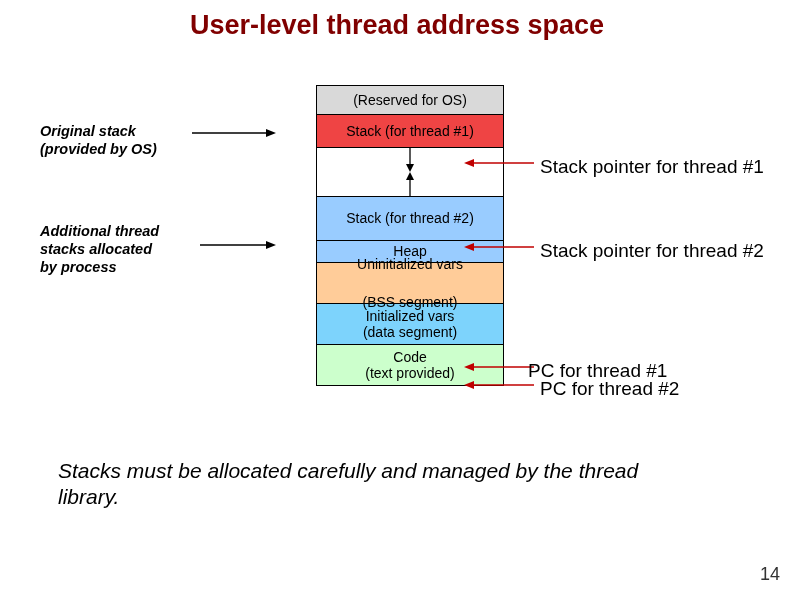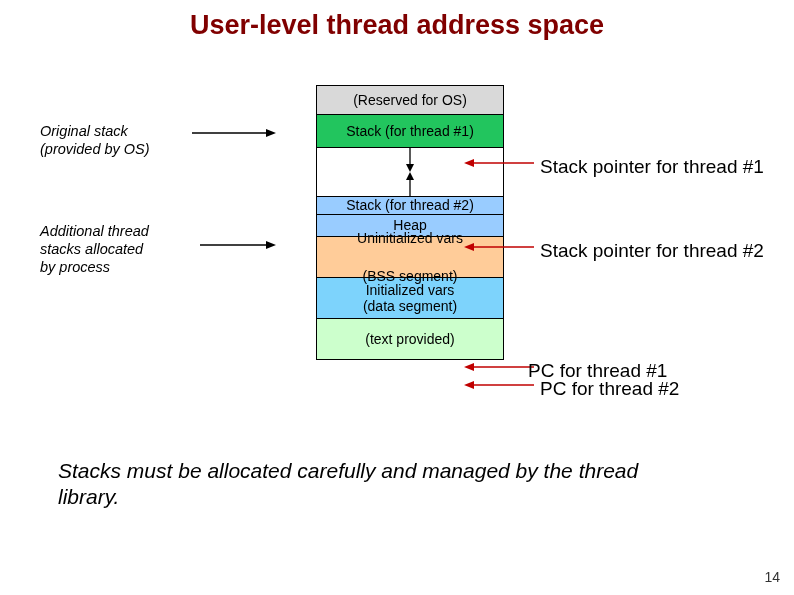--- a/index.html
+++ b/index.html
@@ -30,43 +30,44 @@
     text-align: center;
     font-size: 14px;
     display: flex;
     flex-direction: column;
     justify-content: center;
     line-height: 1.15;
     box-sizing: border-box;
     margin-top: -1px;
   }
   .seg-reserved { background: #d9d9d9; height: 30px; }
-  .seg-stack1   { background: #22c55e; height: 34px; }
+  .seg-stack1   { background: #ef4444; height: 34px; }
   .seg-gap1     { background: #ffffff; height: 50px; }
-  .seg-stack2   { background: #99ccff; height: 19px; }
+  .seg-stack2   { background: #99ccff; height: 45px; }
   .seg-heap     { background: #99ccff; height: 23px; }
   .seg-bss      { background: #ffcc99; height: 42px; gap: 22px; }
   .seg-data     { background: #7dd3fc; height: 42px; }
   .seg-code     { background: #ccffcc; height: 42px; }
 
   .gap1-arrows {
     display: flex;
     flex-direction: column;
     align-items: center;
     justify-content: center;
     gap: 0px;
   }
   .gap1-arrows svg { display: block; }
 
   .left-label {
     position: absolute;
     font-style: italic;
     font-size: 14.5px;
     line-height: 1.25;
     text-align: left;
+    font-weight: bold;
   }
   .left-label-1 { left: 40px; top: 122px; width: 150px; }
   .left-label-2 { left: 40px; top: 222px; width: 160px; }
 
   .left-arrow {
     position: absolute;
     height: 1px;
   }
   .right-arrow-line {
     position: absolute;
@@ -86,21 +87,21 @@
     width: 600px;
     font-size: 21px;
     line-height: 1.25;
     font-style: italic;
   }
 
   .page-number {
     position: absolute;
     right: 14px;
     bottom: 10px;
-    font-size: 14px;
+    font-size: 18px;
     color: #333;
   }
 </style>
 </head>
 <body>
 
 <div class="title">User-level thread address space</div>
 
 <div class="left-label left-label-1">
   <span>Original stack</span><br>
@@ -140,20 +141,21 @@
   <div class="segment seg-heap">Heap</div>
   <div class="segment seg-bss">
     <span>Uninitialized vars</span>
     <span>(BSS segment)</span>
   </div>
   <div class="segment seg-data">
     <span>Initialized vars</span>
     <span>(data segment)</span>
   </div>
   <div class="segment seg-code">
+    <span>Code</span>
     <span>(text provided)</span>
   </div>
 </div>
 
 <svg class="right-arrow-line" style="left:464px; top:156px; width:70px; height:14px;">
   <polygon points="0,7 10,3 10,11" fill="#c00000"></polygon>
   <line x1="10" y1="7" x2="70" y2="7" stroke="#c00000" stroke-width="1.3"></line>
 </svg>
 <svg class="right-arrow-line" style="left:464px; top:240px; width:70px; height:14px;">
   <polygon points="0,7 10,3 10,11" fill="#c00000"></polygon>

